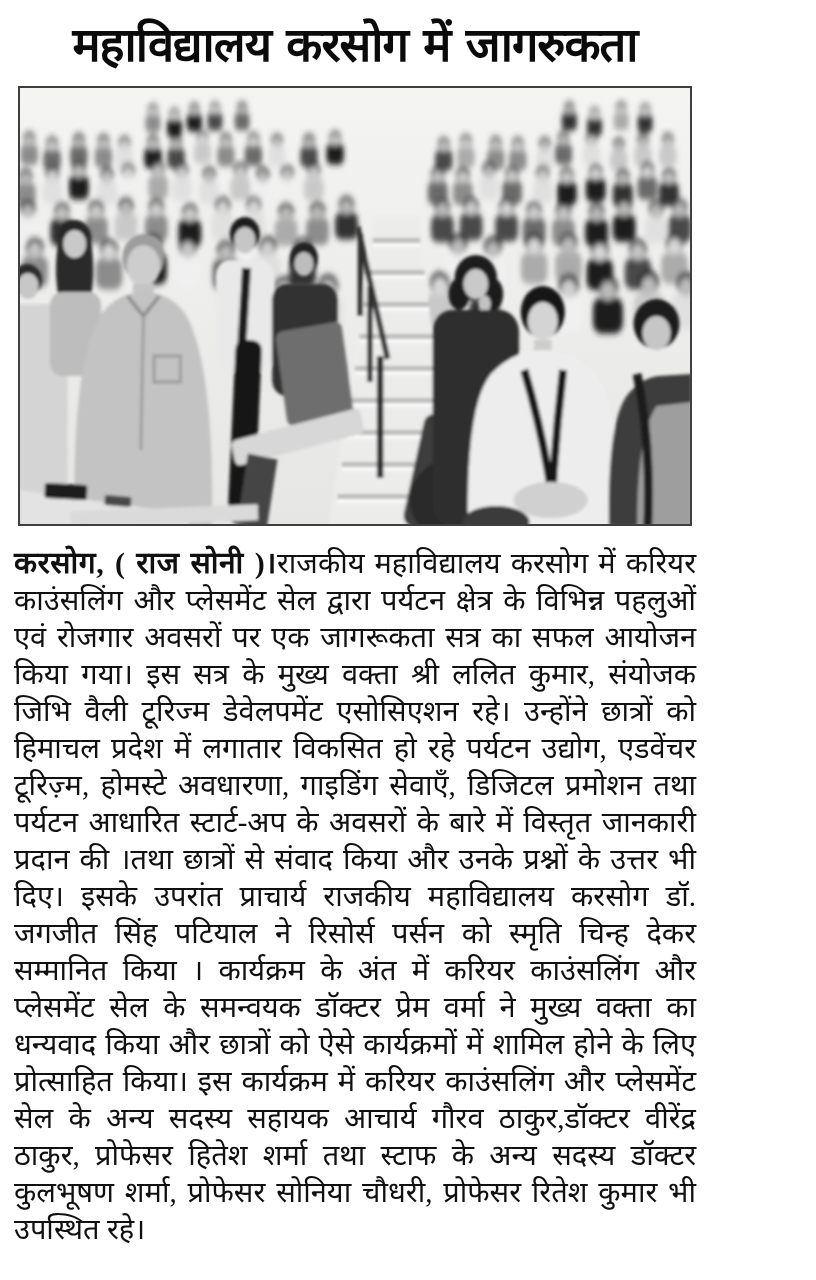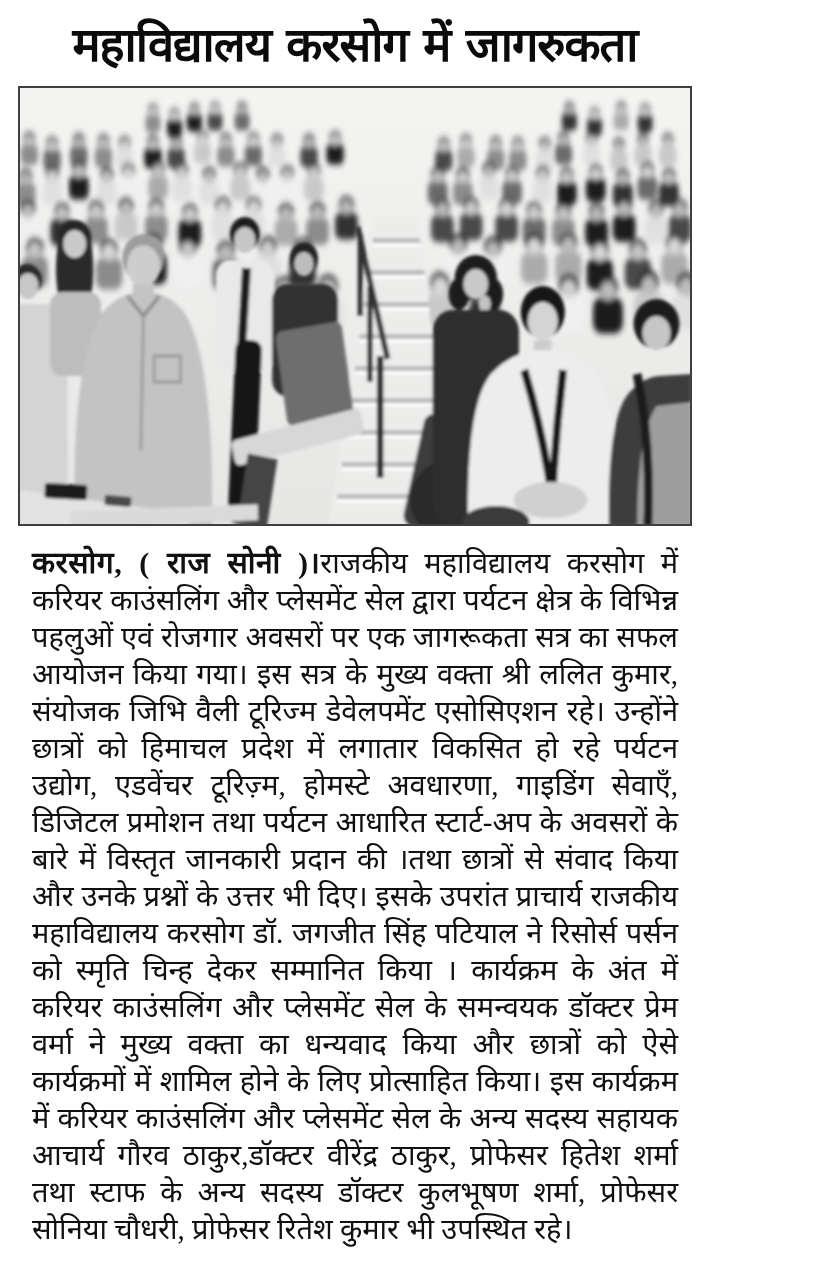--- a/index.html
+++ b/index.html
@@ -23,21 +23,21 @@
   .headline .hl-line{display:block;}
   .photo-frame{
     margin:0 18px;
     height:436px;
     border:2px solid #3f3f3f;
     background:#efefee;
     overflow:hidden;
   }
   .photo-frame svg{display:block;width:100%;height:100%;}
   .article{
-    margin:18px 32px 0;
+    margin:18px 14px 0;
     font-size:29px;
     line-height:37px;
     text-align:justify;
     color:#101010;
   }
   .dateline{
     font-weight:bold;
     font-size:30px;
     letter-spacing:0.5px;
   }

